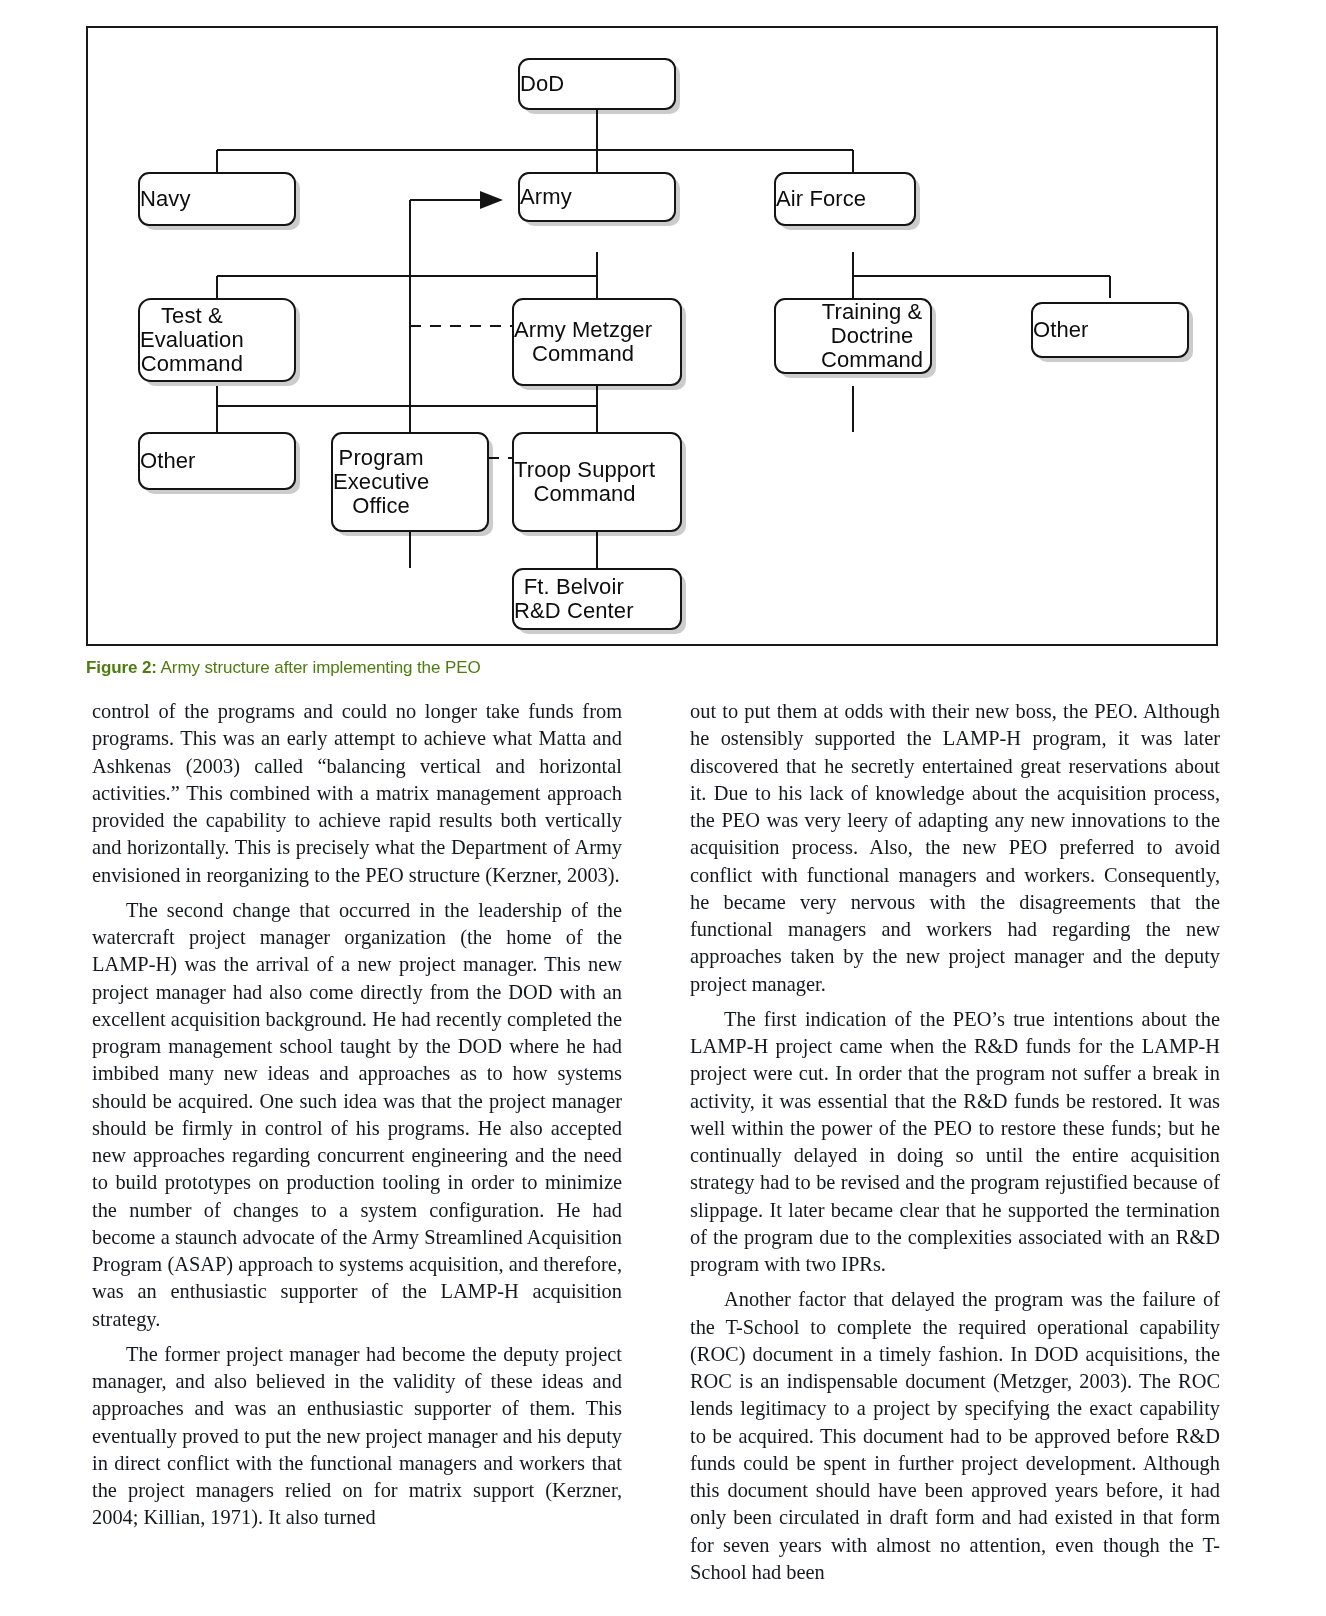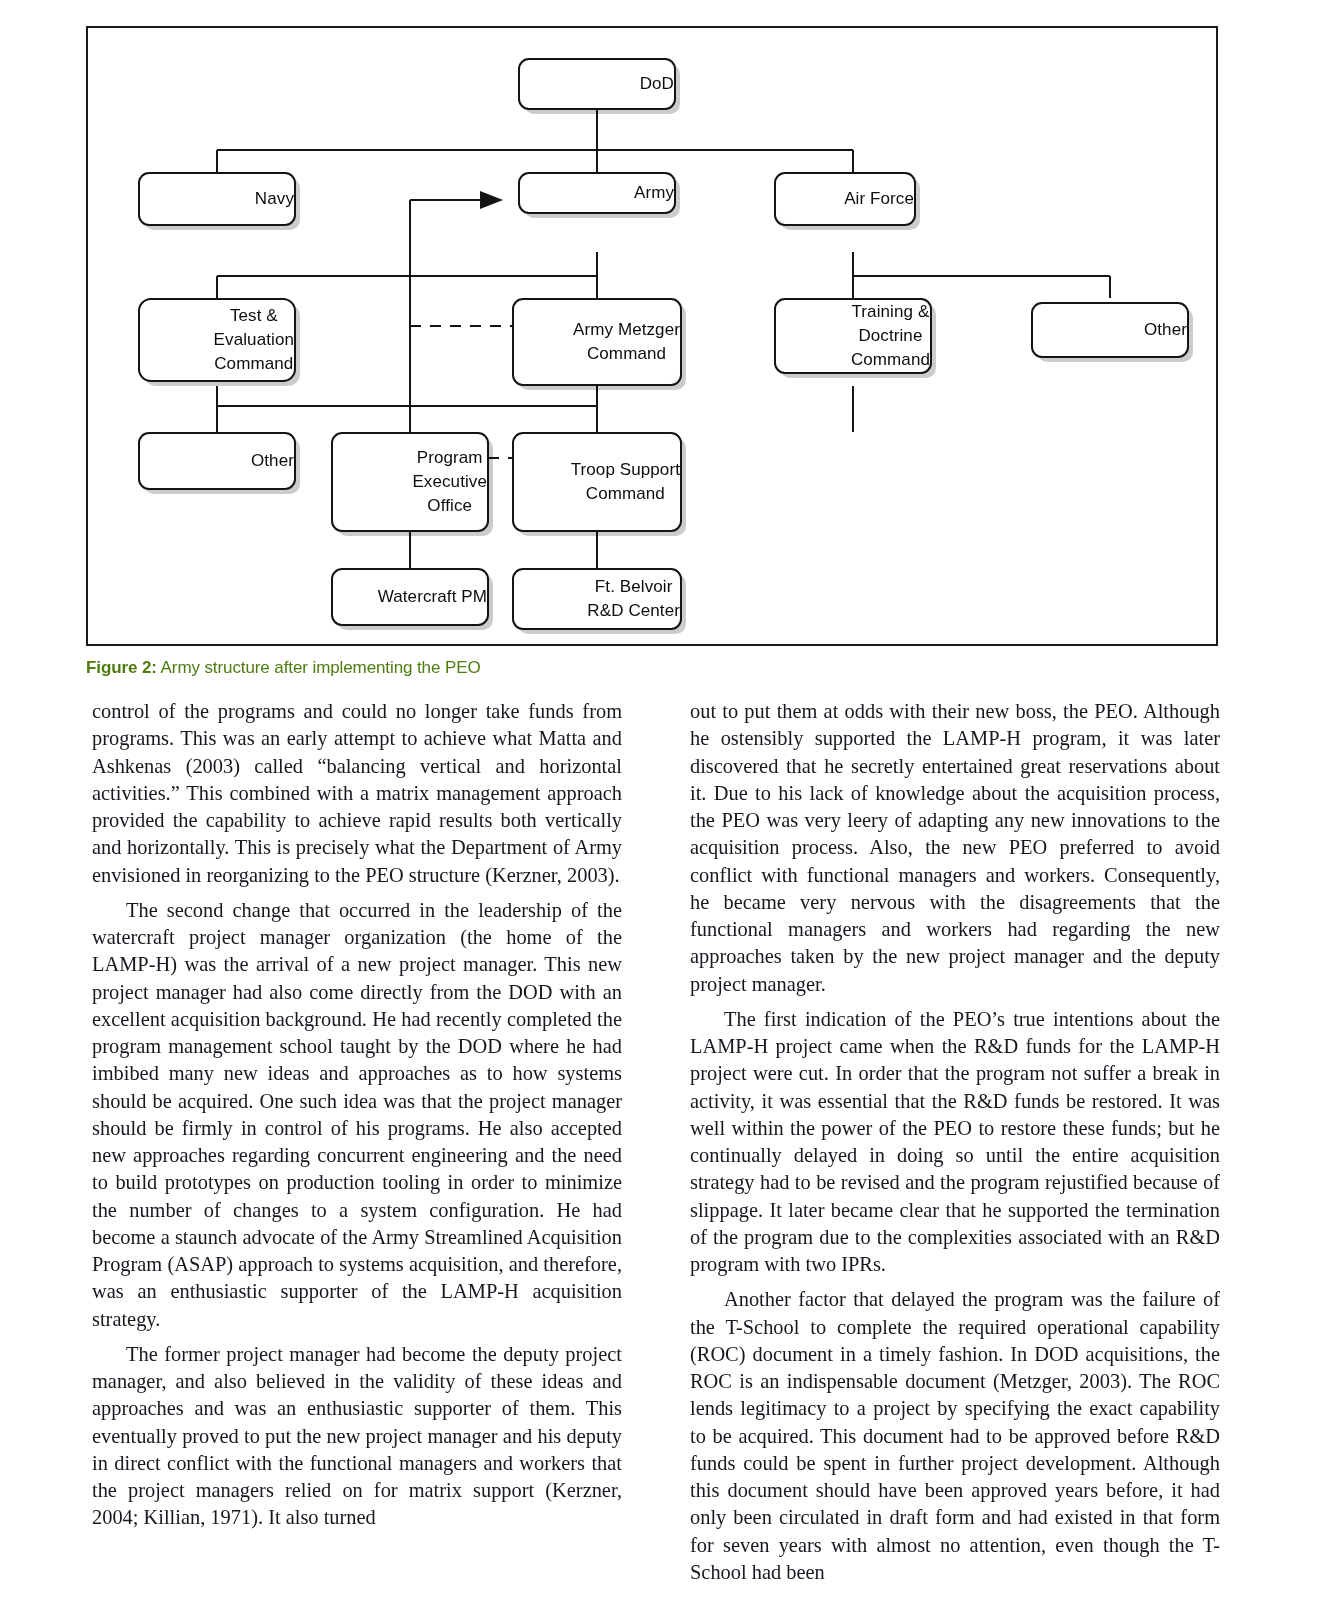--- a/index.html
+++ b/index.html
@@ -35,26 +35,26 @@
   }
 
   
   .node {
     position: absolute;
     box-sizing: border-box;
     border: 2.5px solid #141414;
     border-radius: 11px;
     background: #ffffff;
     font-family: "Liberation Sans", sans-serif;
-    font-size: 17px;
+    font-size: 22px;
     line-height: 24px;
     color: #0d0d0d;
     display: flex;
     align-items: center;
-    justify-content: flex-end;
+    justify-content: flex-start;
     text-align: center;
     box-shadow: 5px 5px 0 -1px rgba(0,0,0,0.20);
     letter-spacing: 0.1px;
     z-index: 5;
   }
   .node span { display: block; white-space: pre-line; }
 
   
   #figure-caption {
     position: absolute;
@@ -142,21 +142,21 @@
     </g>
   </svg>
 
   <div class="node" style="left:430px; top:30px; width:158px; height:52px;">
     <span>DoD</span>
   </div>
 
   <div class="node" style="left:50px; top:144px; width:158px; height:54px;">
     <span>Navy</span>
   </div>
-  <div class="node" style="left:430px; top:144px; width:158px; height:42px;">
+  <div class="node" style="left:430px; top:144px; width:158px; height:50px;">
     <span>Army</span>
   </div>
   <div class="node" style="left:686px; top:144px; width:142px; height:54px;">
     <span>Air Force</span>
   </div>
 
   <div class="node" style="left:50px; top:270px; width:158px; height:84px;border-radius:13px;">
     <span>Test &amp;
 Evaluation
 Command</span>
@@ -180,23 +180,20 @@
   <div class="node" style="left:243px; top:404px; width:158px; height:100px;">
     <span>Program
 Executive
 Office</span>
   </div>
   <div class="node" style="left:424px; top:404px; width:170px; height:100px;">
     <span>Troop Support
 Command</span>
   </div>
 
-  <div class="node" style="left:243px; top:540px; width:158px; height:58px;">
-    <span>Watercraft PM</span>
-  </div>
   <div class="node" style="left:424px; top:540px; width:170px; height:62px;">
     <span>Ft. Belvoir
 R&amp;D Center</span>
   </div>
 </div>
 
 <div id="figure-caption"><span class="cap-label">Figure 2:</span><span> Army structure after implementing the PEO</span></div>
 
 <div id="body-columns">
   <div class="text-column">

